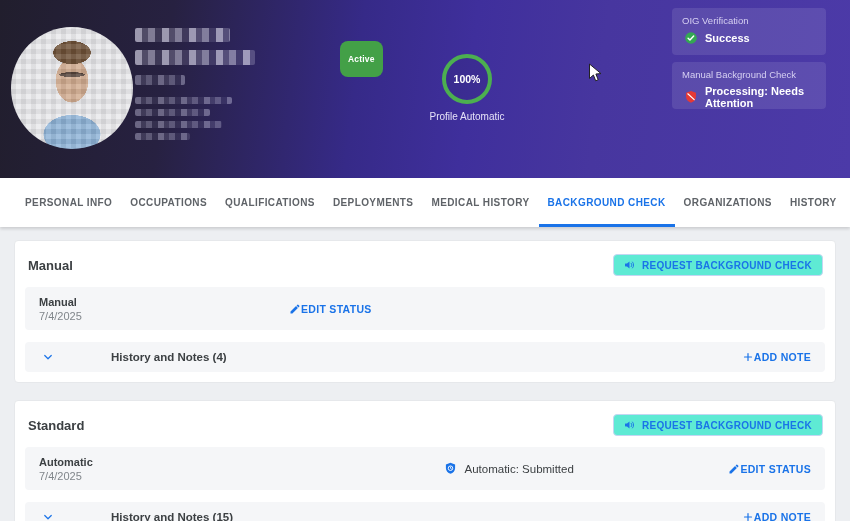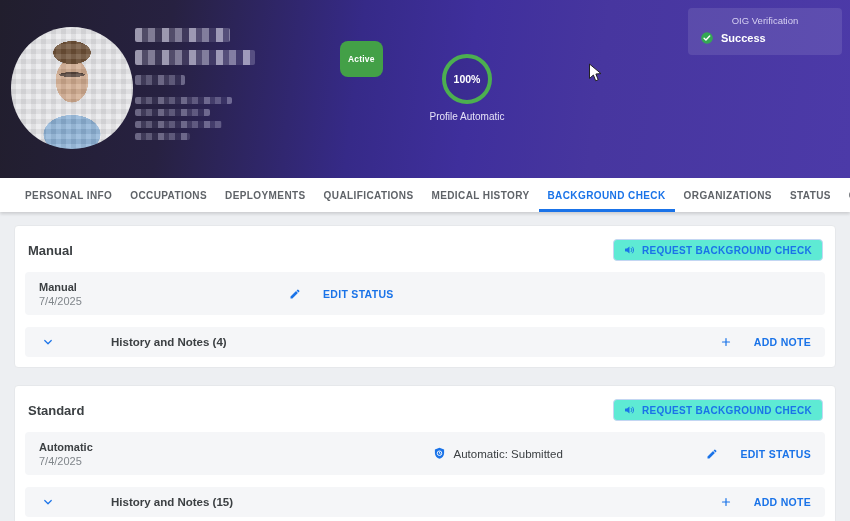--- a/index.html
+++ b/index.html
@@ -39,32 +39,32 @@
     font-size:8.5px; font-weight:bold; padding:13px 8px; border-radius:8px; letter-spacing:.2px;
   }
   .completion { position:absolute; left:407px; top:54px; width:120px; display:flex; flex-direction:column; align-items:center; }
   .ring {
     width:50px; height:50px; border-radius:50%; border:4px solid #4caf50;
     display:flex; align-items:center; justify-content:center;
     color:#fff; font-size:10.5px; font-weight:bold; background:rgba(0,0,0,.06);
   }
   .ring-label { margin-top:7px; color:#e6e2f8; font-size:10px; }
 
-  .summary { position:absolute; right:8px; top:8px; width:154px; display:flex; flex-direction:column; gap:7px;text-align:center; }
+  .summary { position:absolute; right:24px; top:8px; width:154px; display:flex; flex-direction:column; gap:7px; }
   .sum-card { background:rgba(255,255,255,.10); border-radius:4px; padding:7px 10px 8px 10px; height:47px; }
   .sum-label { color:#d6d0f2; font-size:9.5px; }
   .sum-status { display:flex; align-items:center; gap:7px; margin-top:5px; padding-left:2px; }
   .sum-status .txt { color:#fff; font-size:11px; font-weight:bold; }
   .icon-14 { width:14px; height:14px; flex:0 0 auto; display:block; }
 
   .cursor { position:absolute; left:588px; top:63px; width:14px; height:20px; }
 
   
   .tabbar {
-    height:34px; background:#fff; display:flex; align-items:stretch; padding-left:16px;
+    height:49px; background:#fff; display:flex; align-items:stretch; padding-left:16px;
     box-shadow:0 2px 3px rgba(0,0,0,.14); position:relative; z-index:2;
   }
   .tab {
     display:flex; align-items:center; padding:0 9px; font-size:10px; font-weight:bold;
     letter-spacing:.4px; color:#5f6368; cursor:pointer; white-space:nowrap;
   }
   .tab.active { color:#1a73e8; box-shadow:inset 0 -3px 0 #1a73e8; }
 
   
   .main { padding:13px 14px; display:flex; flex-direction:column; gap:17px; }
@@ -80,21 +80,21 @@
     background:#f5f6f8; border-radius:4px; display:flex; align-items:center; padding:0 14px;
   }
   .row-status { margin-top:8px; height:43px; }
   .row-notes { margin-top:12px; height:30px; justify-content:space-between; }
   .rs-left { width:250px; }
   .rs-name { font-size:11px; font-weight:bold; color:#3c4043; }
   .rs-date { font-size:11px; color:#80868b; margin-top:2px; }
   .rs-mid { flex:1; display:flex; align-items:center; justify-content:center; gap:8px; }
   .rs-status-txt { font-size:11.5px; color:#3c4043; }
   .link-btn {
-    display:flex; align-items:flex-start; gap:22px; background:none; border:none; font-family:inherit;
+    display:flex; align-items:flex-start; gap:0; background:none; border:none; font-family:inherit;
     color:#1a73e8; font-size:10.5px; font-weight:bold; letter-spacing:.3px; cursor:pointer;
   }
   .notes-left { display:flex; align-items:center; gap:20px; padding-left:3px; }
   .notes-label { font-size:11.5px; font-weight:bold; color:#3c4043;padding-left:37px; }
   .icon-12 { width:12px; height:12px; display:block; }
   .icon-13 { width:13px; height:13px; display:block; }
 </style>
 </head>
 <body>
 
@@ -133,34 +133,44 @@
         <div class="sum-label">OIG Verification</div>
         <div class="sum-status">
           <svg class="icon-14" viewBox="0 0 24 24">
             <circle cx="12" cy="12" r="10" fill="#34a853"></circle>
             <path d="M7 12.5l3.2 3 6.4-7" stroke="#fff" stroke-width="2.4" fill="none" stroke-linecap="round" stroke-linejoin="round"></path>
           </svg>
           <span class="txt">Success</span>
         </div>
       </div>
 
+      <div class="sum-card">
+        <div class="sum-label">Manual Background Check</div>
+        <div class="sum-status">
+          <svg class="icon-14" viewBox="0 0 24 24">
+            <path d="M12 1.5l8.5 3.2v6.3c0 5.3-3.6 9.2-8.5 10.8-4.9-1.6-8.5-5.5-8.5-10.8V4.7L12 1.5z" fill="#e53935"></path>
+            <path d="M6.5 6.5l11 10" stroke="#fff" stroke-width="2" stroke-linecap="round"></path>
+          </svg>
+          <span class="txt">Processing: Needs Attention</span>
+        </div>
+      </div>
 
 
     </div>
   </div>
 
   <div class="tabbar">
     <div class="tab">PERSONAL INFO</div>
     <div class="tab">OCCUPATIONS</div>
+    <div class="tab">QUALIFICATIONS</div>
     <div class="tab">DEPLOYMENTS</div>
-    <div class="tab">QUALIFICATIONS</div>
     <div class="tab">MEDICAL HISTORY</div>
     <div class="tab active">BACKGROUND CHECK</div>
     <div class="tab">ORGANIZATIONS</div>
-    <div class="tab">STATUS</div>
+    <div class="tab">HISTORY</div>
     <div class="tab">CONSENT</div>
 
   </div>
 
   <div class="main">
 
     <div class="card">
       <div class="card-head">
         <div class="card-title">Manual</div>
         <button class="btn-outline">

